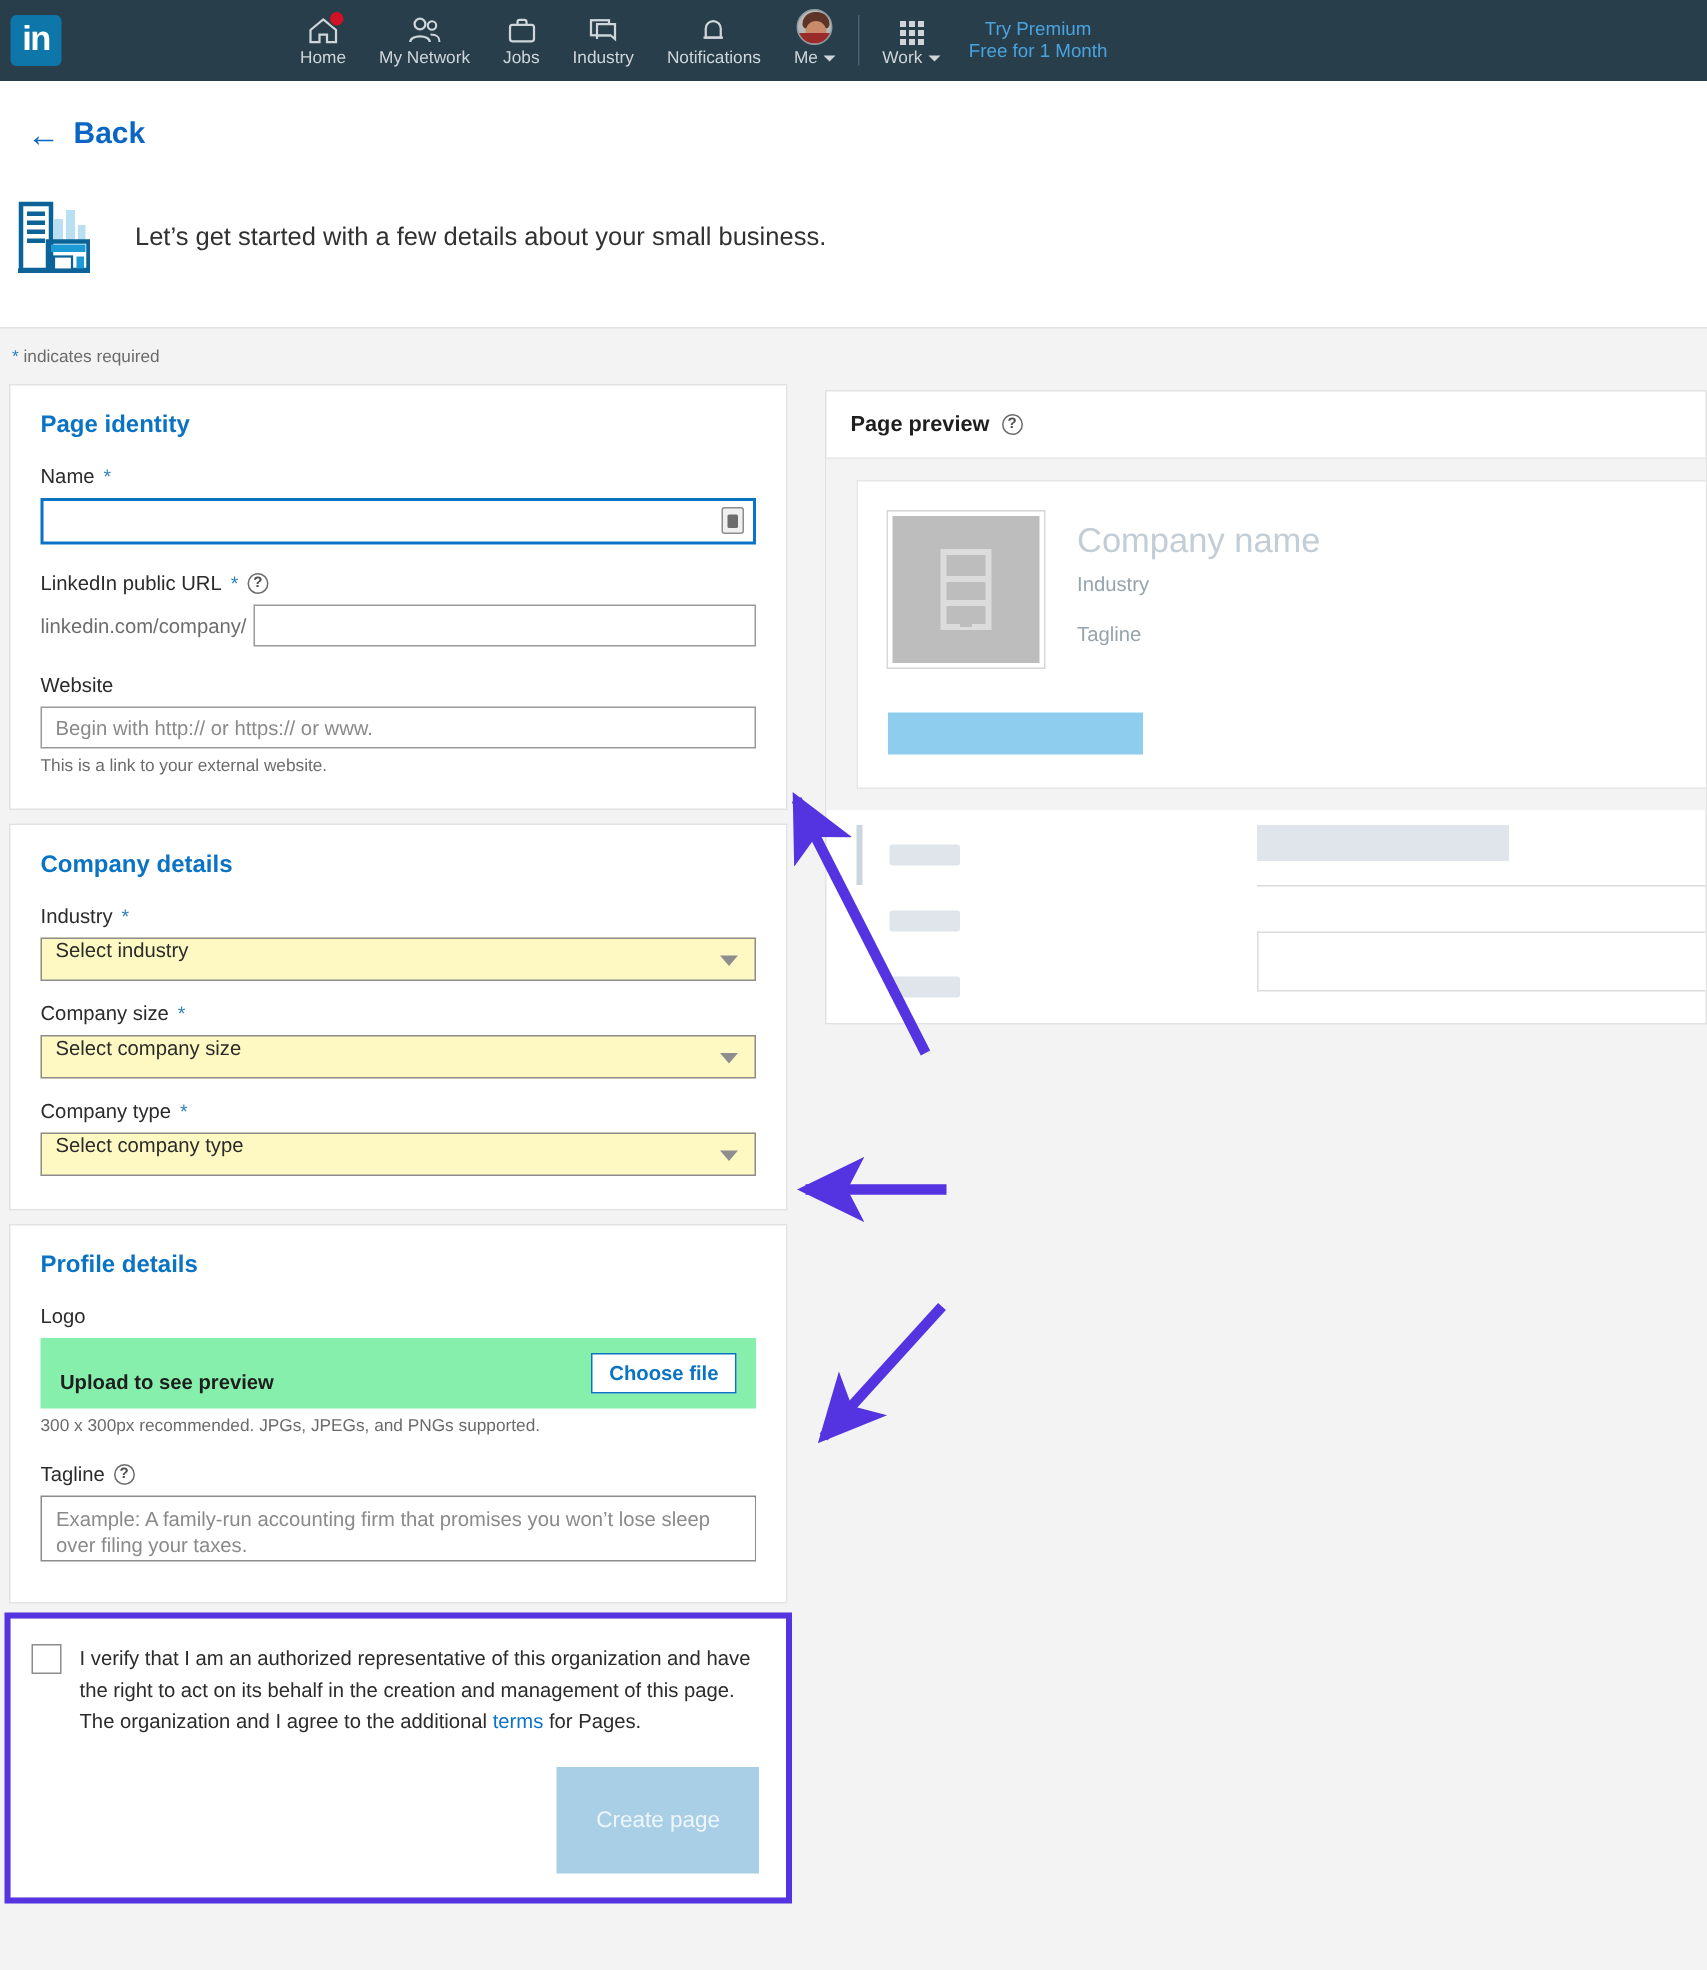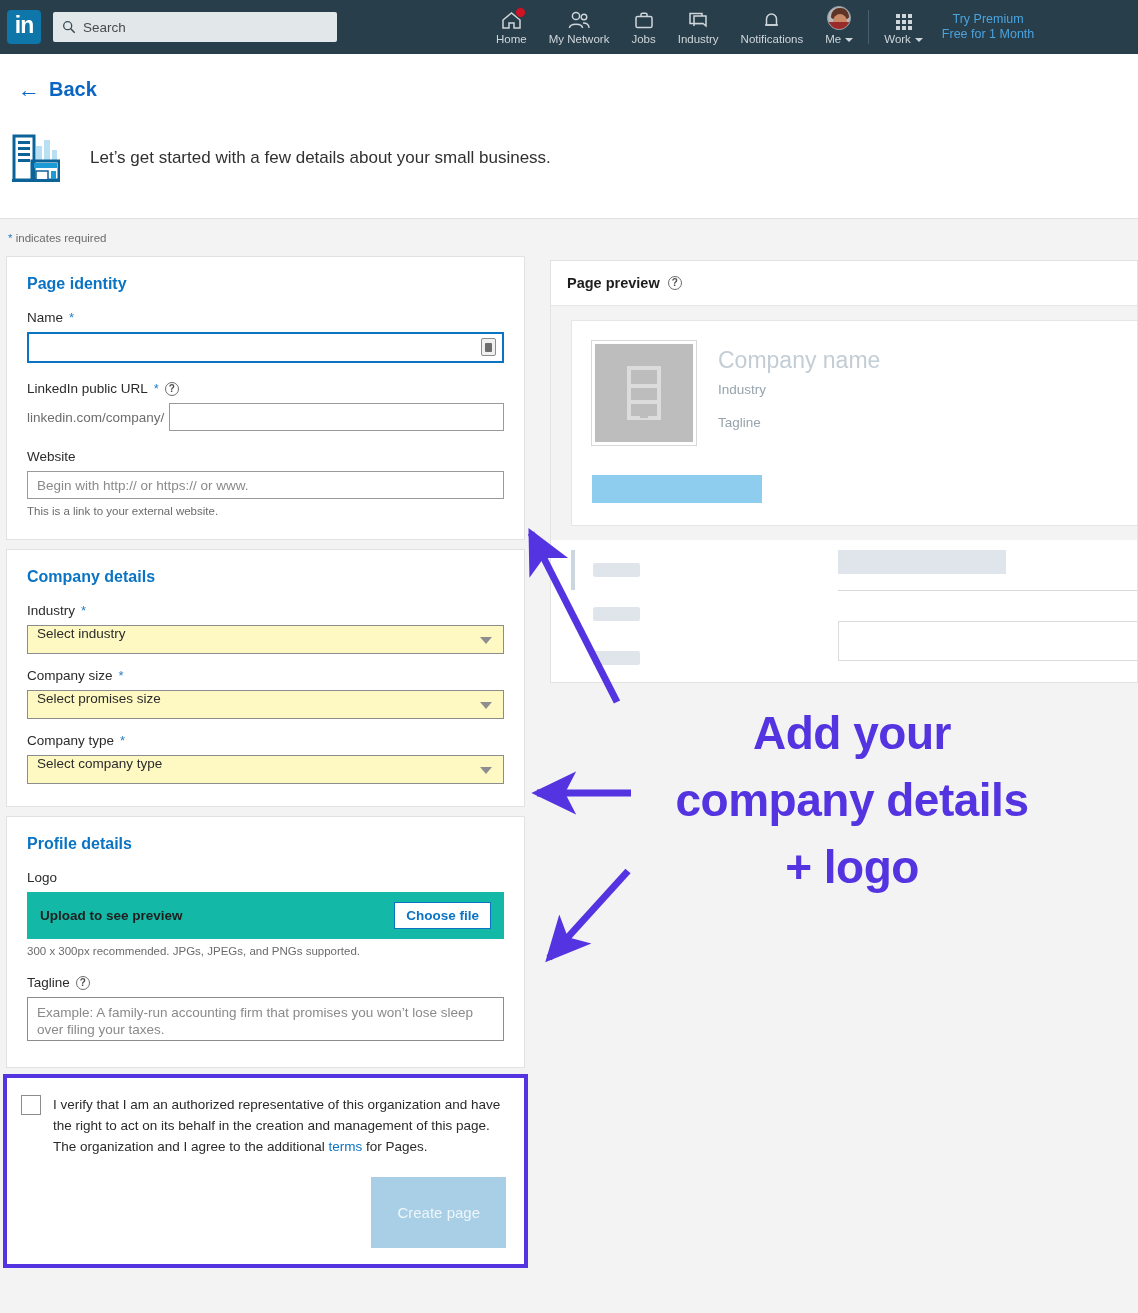--- a/index.html
+++ b/index.html
@@ -137,21 +137,21 @@
     font-size: 13.5px; color: #2b2b2b; padding: 0 9px;
     display: flex; align-items: flex-start;
   }
   .select-caret {
     position: absolute; right: 12px; top: 12px;
     width: 0; height: 0; border-left: 6px solid transparent;
     border-right: 6px solid transparent; border-top: 7px solid #8e8e8e;
   }
 
   .logo-upload {
-    background: #14b8a6; display: flex; align-items: center; justify-content: space-between;
+    background: #86efac; display: flex; align-items: flex-end; justify-content: space-between;
     padding: 10px 13px;
   }
   .upload-text { font-size: 13.5px; font-weight: bold; color: #1e1e1e; }
   .choose-file {
     border: 1px solid #0a73c4; color: #0a73c4; background: #fff;
     font-family: "Liberation Sans", sans-serif; font-weight: bold; font-size: 13.5px;
     padding: 5px 11px; cursor: pointer;
   }
   .tagline-area {
     width: 100%; height: 44px; border: 1px solid #8c8c8c; resize: none;
@@ -231,27 +231,20 @@
 </head>
 <body>
 
 <div class="page">
 
   <div class="navbar">
     <div class="li-logo">
       <span>in</span>
     </div>
 
-    <div class="search-wrap">
-      <svg class="search-ico" viewBox="0 0 16 16">
-        <circle cx="6.5" cy="6.5" r="4.6" fill="none" stroke="#3a4a54" stroke-width="1.5"></circle>
-        <line x1="10" y1="10" x2="14.5" y2="14.5" stroke="#3a4a54" stroke-width="1.7"></line>
-      </svg>
-      <input class="search-input" type="text" placeholder="Search" style="">
-    </div>
 
     <div class="nav-items">
 
       <div class="nav-item">
         <div class="badge-dot"></div>
         <div class="ico">
           <svg width="21" height="19" viewBox="0 0 21 19">
             <path d="M2 9 L10.5 2 L19 9 V17 H13 V12 H8 V17 H2 Z" fill="none" stroke="#cfd6db" stroke-width="1.5"></path>
           </svg>
         </div>
@@ -423,21 +416,21 @@
       </div>
 
       <div class="spacer-14"></div>
 
       <div class="field-label">
         <span>Company size</span>
         <span class="req-star">*</span>
       </div>
       <div class="select-wrap">
         <div class="select-box">
-          <span>Select promises size</span>
+          <span>Select company size</span>
         </div>
         <span class="select-caret"></span>
       </div>
 
       <div class="spacer-14"></div>
 
       <div class="field-label">
         <span>Company type</span>
         <span class="req-star">*</span>
       </div>
@@ -534,20 +527,15 @@
       <defs>
         <marker id="ah" markerWidth="7" markerHeight="7" refX="5.6" refY="3.5" orient="auto">
           <path d="M0,0.4 L6.4,3.5 L0,6.6 L1.6,3.5 Z" fill="#5433e0"></path>
         </marker>
       </defs>
       <line x1="617" y1="702" x2="531" y2="533" stroke="#5433e0" stroke-width="7" marker-end="url(#ah)"></line>
       <line x1="631" y1="793" x2="537" y2="793" stroke="#5433e0" stroke-width="7" marker-end="url(#ah)"></line>
       <line x1="628" y1="871" x2="549" y2="958" stroke="#5433e0" stroke-width="7" marker-end="url(#ah)"></line>
     </svg>
 
-    <div class="annot-text">
-      <div>Add your</div>
-      <div>company details</div>
-      <div>+ logo</div>
-    </div>
   </div>
 
 </div>
 
 </body></html>

